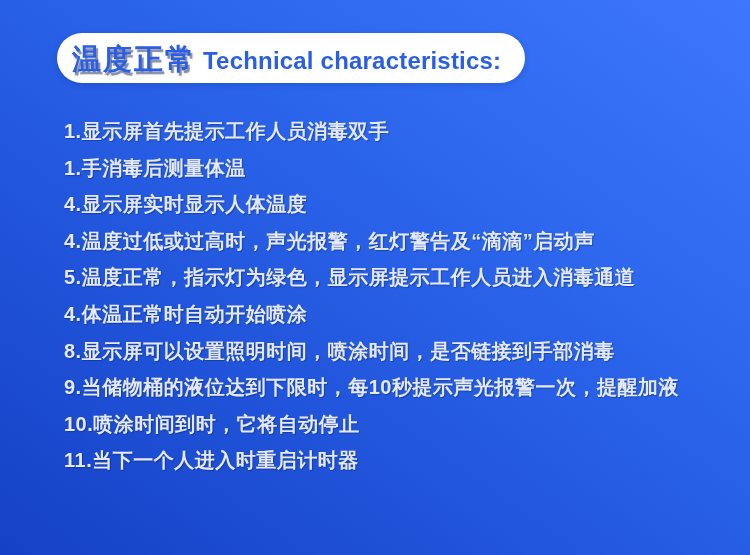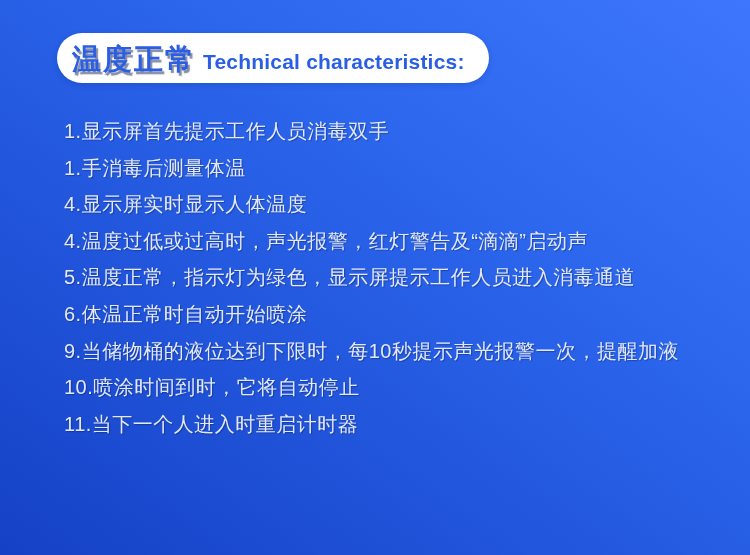--- a/index.html
+++ b/index.html
@@ -32,31 +32,32 @@
     box-shadow: 0 2px 6px rgba(10, 25, 90, 0.18);
   }
   .badge .zh {
     font-size: 29px;
     font-weight: 900;
     letter-spacing: 2px;
     color: var(--title-color, #2b5fe3);
     text-shadow: 2px 3px 1px rgba(35, 45, 90, 0.55);
   }
   .badge .en {
-    font-size: 21px;
+    font-size: 24px;
     font-weight: 700;
     margin-left: 7px;
     letter-spacing: 0.2px;
     color: var(--title-color, #2b5fe3);
   }
   .feature-list {
     position: absolute;
     left: 64px;
     top: 113px;
     right: 20px;
+    font-weight: bold;
   }
   .feature-item {
     font-size: 20px;
     line-height: 36.6px;
     letter-spacing: 0.5px;
     color: var(--text-color, #e3e9f6);
     text-shadow: 1px 1px 1px rgba(8, 20, 70, 0.35);
     white-space: nowrap;
   }
 </style>
@@ -68,18 +69,19 @@
     <span class="zh">温度正常</span>
     <span class="en">Technical characteristics:</span>
   </div>
   <div class="feature-list">
 
   <div class="feature-item">1.显示屏首先提示工作人员消毒双手</div>
       <div class="feature-item">1.手消毒后测量体温</div>
       <div class="feature-item">4.显示屏实时显示人体温度</div>
       <div class="feature-item">4.温度过低或过高时，声光报警，红灯警告及“滴滴”启动声</div>
       <div class="feature-item">5.温度正常，指示灯为绿色，显示屏提示工作人员进入消毒通道</div>
-      <div class="feature-item">6.体温正常时自动开始喷涂</div>
+      <div class="feature-item">4.体温正常时自动开始喷涂</div>
+      <div class="feature-item">8.显示屏可以设置照明时间，喷涂时间，是否链接到手部消毒</div>
       <div class="feature-item">9.当储物桶的液位达到下限时，每10秒提示声光报警一次，提醒加液</div>
       <div class="feature-item">10.喷涂时间到时，它将自动停止</div>
       <div class="feature-item">11.当下一个人进入时重启计时器</div>
     </div>
 </div>
 
 </body></html>

